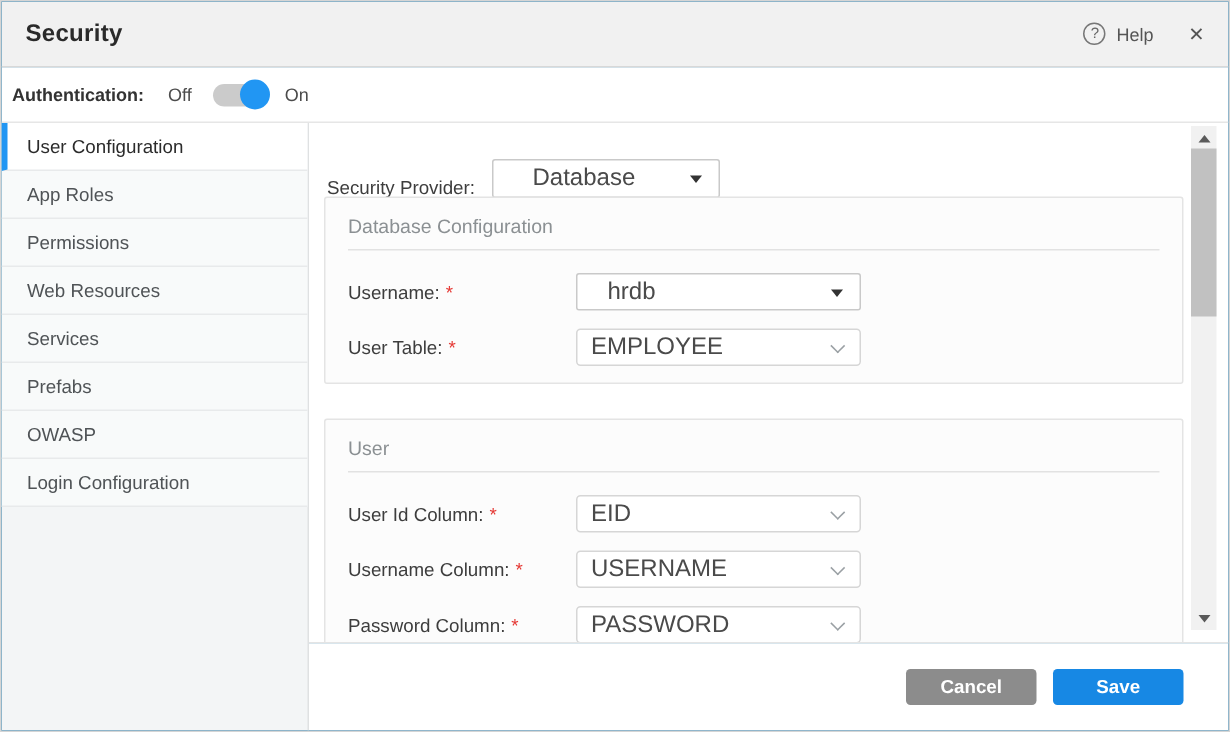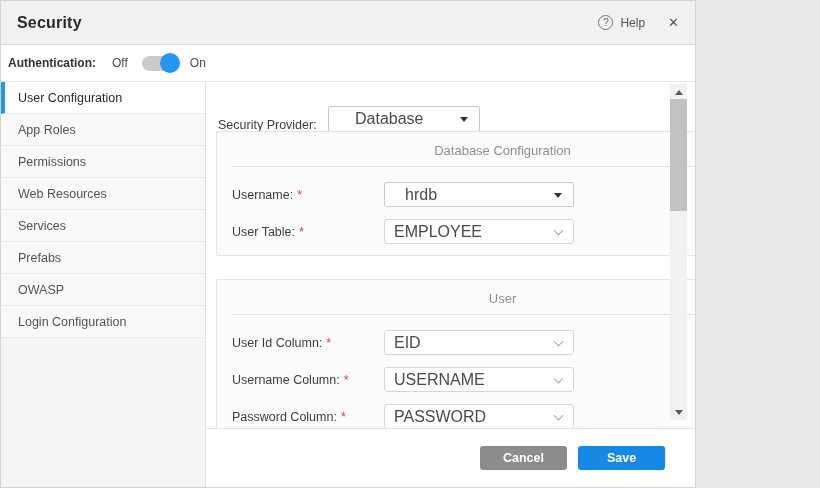--- a/index.html
+++ b/index.html
@@ -1,19 +1,19 @@
 <!DOCTYPE html>
 <html><head>
 <meta charset="utf-8">
 <style>
   * { margin:0; padding:0; box-sizing:border-box; }
   html,body { background:#e9e9e9; }
   body { font-family:"Liberation Sans","DejaVu Sans",sans-serif; }
 
-  .dialog { position:relative; width:696px; height:488px; background:#0369a1;
+  .dialog { position:relative; width:820px; height:488px; background:#0369a1;
             border:1px solid #d5d5d5; overflow:hidden; }
 
   
   .hdr { height:44px; background:#f1f1f1; border-bottom:1px solid #d8d8d8;
          display:flex; align-items:center; padding:0 16px; }
   .hdr-title { font-size:16px; font-weight:700; color:#2a2a2a; letter-spacing:.2px; }
   .hdr-right { margin-left:auto; display:flex; align-items:center; gap:7px; }
   .help-icon { width:15px; height:15px; border:1px solid #777; border-radius:50%;
                color:#666; font-size:10px; line-height:13px; text-align:center; cursor:pointer; }
   .help-label { font-size:12px; color:#555; cursor:pointer; }
@@ -63,21 +63,21 @@
   .sp-select { width:152px; height:26px; padding-left:26px; }
   .fld-select { position:absolute; left:152px; width:190px; height:25px;text-align:right; }
   .pad-lg { padding-left:20px; }
   .pad-sm { padding-left:9px; }
 
   
   .panel { position:absolute; left:10px; width:573px; background:#fcfcfc;
            border:1px solid #e4e4e4; border-radius:2px; }
   .panel-1 { top:49px; height:125px; }
   .panel-2 { top:197px; height:151px; }
-  .panel-title { padding:11px 15px 8px; font-size:13px; color:#8b9093;text-align:center; }
+  .panel-title { padding:11px 15px 8px; font-size:13px; color:#8b9093; }
   .panel-sep { border-top:1px solid #e2e2e2; margin:0 15px; }
   .frow { position:absolute; left:15px; height:25px; display:flex; align-items:center; width:540px; }
   .frow-label { font-size:12.5px; color:#3d3d3d; }
   .req { color:#e53935; margin-left:4px; font-size:12.5px; }
   .r1 { top:50px; } .r2 { top:87px; } .r3 { top:124px; }
 
   
   .sbar { position:absolute; right:8px; top:2px; bottom:8px; width:17px; background:#f1f1f1; }
   .sb-btn { position:absolute; left:0; width:17px; height:16px; display:flex;
             align-items:center; justify-content:center; cursor:pointer; }

